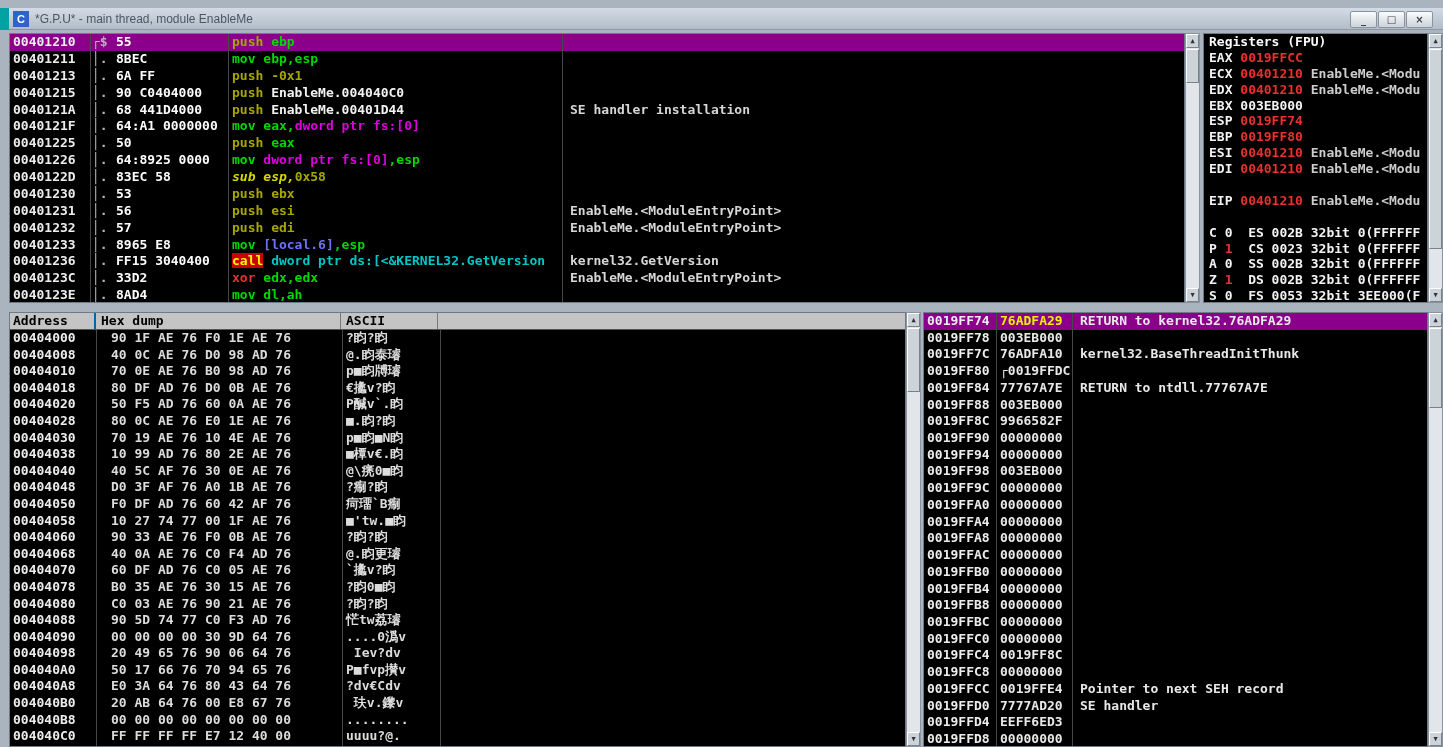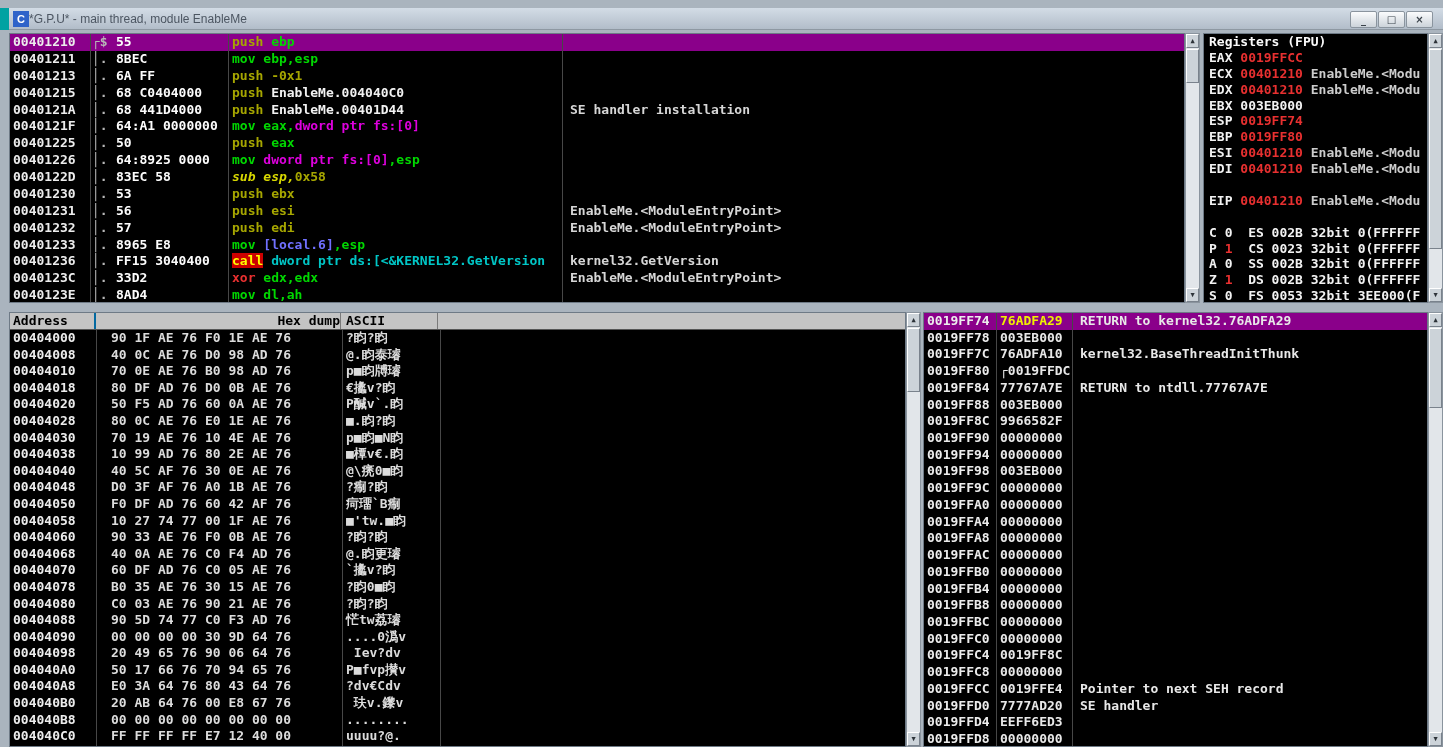--- a/index.html
+++ b/index.html
@@ -7,21 +7,21 @@
   body { background:#aab4be; font-family:"DejaVu Sans Mono", monospace; font-size:13px; font-weight:bold; }
   .screen { position:relative; width:1443px; height:747px; background:#aab4be; }
   .desktop-peek { position:absolute; left:0; top:8px; width:9px; height:22px; background:var(--desktop_teal,#00a2a2); }
 
   
   .titlebar { position:absolute; left:9px; top:8px; right:0; height:22px;
     background:linear-gradient(#d3dce6,#b2bdc9); border-bottom:1px solid #8e98a2;
     display:flex; align-items:center; }
   .app-icon { width:16px; height:16px; margin-left:4px; background:#2f63c9; color:#fff;
     font:bold 11px "Liberation Sans",sans-serif; text-align:center; line-height:16px; }
-  .title-text { font:12px "Liberation Sans",sans-serif; color:#4c5662; }
+  .title-text { margin-left:6px; font:12px "Liberation Sans",sans-serif; color:#4c5662; }
   .win-buttons { position:absolute; right:10px; top:3px; display:flex; gap:1px; }
   .win-btn { width:27px; height:17px; background:linear-gradient(#fbfcfd,#ccd3da);
     border:1px solid #8a949e; border-radius:2px; color:#3a424a;
     font:bold 10px "DejaVu Sans",sans-serif; display:flex; align-items:center; justify-content:center; }
 
   
   .pane { position:absolute; background:var(--pane_bg,#000); border:1px solid #6e7a86; overflow:hidden; }
   #disasm    { left:9px;    top:33px;  width:1176px; height:270px; }
   #registers { left:1203px; top:33px;  width:225px;  height:270px; }
   #dump      { left:9px;    top:312px; width:897px;  height:435px; }
@@ -63,21 +63,21 @@
   .tk-call    { background:var(--call_bg,#cc0000); color:var(--call_fg,#ffff00); }
 
   
   .reg-title { height:15.9px; line-height:15.9px; padding-left:5px; color:#fafafa; white-space:pre; }
   .reg-line  { height:15.9px; line-height:15.9px; padding-left:5px; white-space:pre; color:#f0f0f0; overflow:hidden; }
 
   
   .dump-header { height:17px; line-height:16px; background:var(--header_bg,#c4c4c4); color:#000;
     display:flex; white-space:pre; border-bottom:1px solid #555; }
   .h-addr  { width:86px; padding-left:3px; border-right:2px solid #0369a1; }
-  .h-hex   { width:245px; padding-left:5px; border-right:1px solid #7a7a7a;text-align:right; }
+  .h-hex   { width:245px; padding-left:5px; border-right:1px solid #7a7a7a; }
   .h-ascii { width:97px; padding-left:5px; border-right:1px solid #7a7a7a; }
   .dump-row { display:flex; height:16.6px; line-height:16.6px; white-space:pre; color:#dcdcdc; }
   .d-addr  { width:86px; padding-left:3px; flex:none; color:#ececec; }
   .d-hex   { width:245px; padding-left:15px; flex:none; overflow:hidden; }
   .d-ascii { width:97px; padding-left:5px; flex:none; overflow:hidden; }
   .dump-body { position:relative; }
 
   
   .stack-row { display:flex; height:16.73px; line-height:16.73px; white-space:pre; color:#e8e8e8; }
   .stack-row.selected { background:var(--selection_bg,#8a008a); }
@@ -107,21 +107,21 @@
           <span>×</span>
         </div>
     </div>
   </div>
 
   <div class="pane" id="disasm">
     <div>
         <div class="disasm-row selected"><span class="col-addr">00401210</span><span class="col-mark">┌$</span><span class="col-bytes">55</span><span class="col-instr"><span class="tk-olive">push </span><span class="tk-green">ebp</span></span><span class="col-comment"></span></div>
         <div class="disasm-row"><span class="col-addr">00401211</span><span class="col-mark">│.</span><span class="col-bytes">8BEC</span><span class="col-instr"><span class="tk-green">mov ebp,esp</span></span><span class="col-comment"></span></div>
         <div class="disasm-row"><span class="col-addr">00401213</span><span class="col-mark">│.</span><span class="col-bytes">6A FF</span><span class="col-instr"><span class="tk-olive">push -0x1</span></span><span class="col-comment"></span></div>
-        <div class="disasm-row"><span class="col-addr">00401215</span><span class="col-mark">│.</span><span class="col-bytes">68 C0404000</span><span class="col-instr"><span class="tk-olive">push </span><span class="tk-white">EnableMe.004040C0</span></span><span class="col-comment"></span></div>
+        <div class="disasm-row"><span class="col-addr">00401215</span><span class="col-mark">│.</span><span class="col-bytes">90 C0404000</span><span class="col-instr"><span class="tk-olive">push </span><span class="tk-white">EnableMe.004040C0</span></span><span class="col-comment"></span></div>
         <div class="disasm-row"><span class="col-addr">0040121A</span><span class="col-mark">│.</span><span class="col-bytes">68 441D4000</span><span class="col-instr"><span class="tk-olive">push </span><span class="tk-white">EnableMe.00401D44</span></span><span class="col-comment">SE handler installation</span></div>
         <div class="disasm-row"><span class="col-addr">0040121F</span><span class="col-mark">│.</span><span class="col-bytes">64:A1 0000000</span><span class="col-instr"><span class="tk-green">mov eax,</span><span class="tk-magenta">dword ptr fs:[0]</span></span><span class="col-comment"></span></div>
         <div class="disasm-row"><span class="col-addr">00401225</span><span class="col-mark">│.</span><span class="col-bytes">50</span><span class="col-instr"><span class="tk-olive">push </span><span class="tk-green">eax</span></span><span class="col-comment"></span></div>
         <div class="disasm-row"><span class="col-addr">00401226</span><span class="col-mark">│.</span><span class="col-bytes">64:8925 0000</span><span class="col-instr"><span class="tk-green">mov </span><span class="tk-magenta">dword ptr fs:[0]</span><span class="tk-green">,esp</span></span><span class="col-comment"></span></div>
         <div class="disasm-row"><span class="col-addr">0040122D</span><span class="col-mark">│.</span><span class="col-bytes">83EC 58</span><span class="col-instr"><span class="tk-yellow">sub esp,</span><span class="tk-olive">0x58</span></span><span class="col-comment"></span></div>
         <div class="disasm-row"><span class="col-addr">00401230</span><span class="col-mark">│.</span><span class="col-bytes">53</span><span class="col-instr"><span class="tk-olive">push ebx</span></span><span class="col-comment"></span></div>
         <div class="disasm-row"><span class="col-addr">00401231</span><span class="col-mark">│.</span><span class="col-bytes">56</span><span class="col-instr"><span class="tk-olive">push esi</span></span><span class="col-comment">EnableMe.&lt;ModuleEntryPoint&gt;</span></div>
         <div class="disasm-row"><span class="col-addr">00401232</span><span class="col-mark">│.</span><span class="col-bytes">57</span><span class="col-instr"><span class="tk-olive">push edi</span></span><span class="col-comment">EnableMe.&lt;ModuleEntryPoint&gt;</span></div>
         <div class="disasm-row"><span class="col-addr">00401233</span><span class="col-mark">│.</span><span class="col-bytes">8965 E8</span><span class="col-instr"><span class="tk-green">mov </span><span class="tk-blue">[local.6]</span><span class="tk-green">,esp</span></span><span class="col-comment"></span></div>
         <div class="disasm-row"><span class="col-addr">00401236</span><span class="col-mark">│.</span><span class="col-bytes">FF15 3040400</span><span class="col-instr"><span class="tk-call">call</span><span class="tk-white"> </span><span class="tk-cyan">dword ptr ds:[&lt;&amp;KERNEL32.GetVersion</span></span><span class="col-comment">kernel32.GetVersion</span></div>

